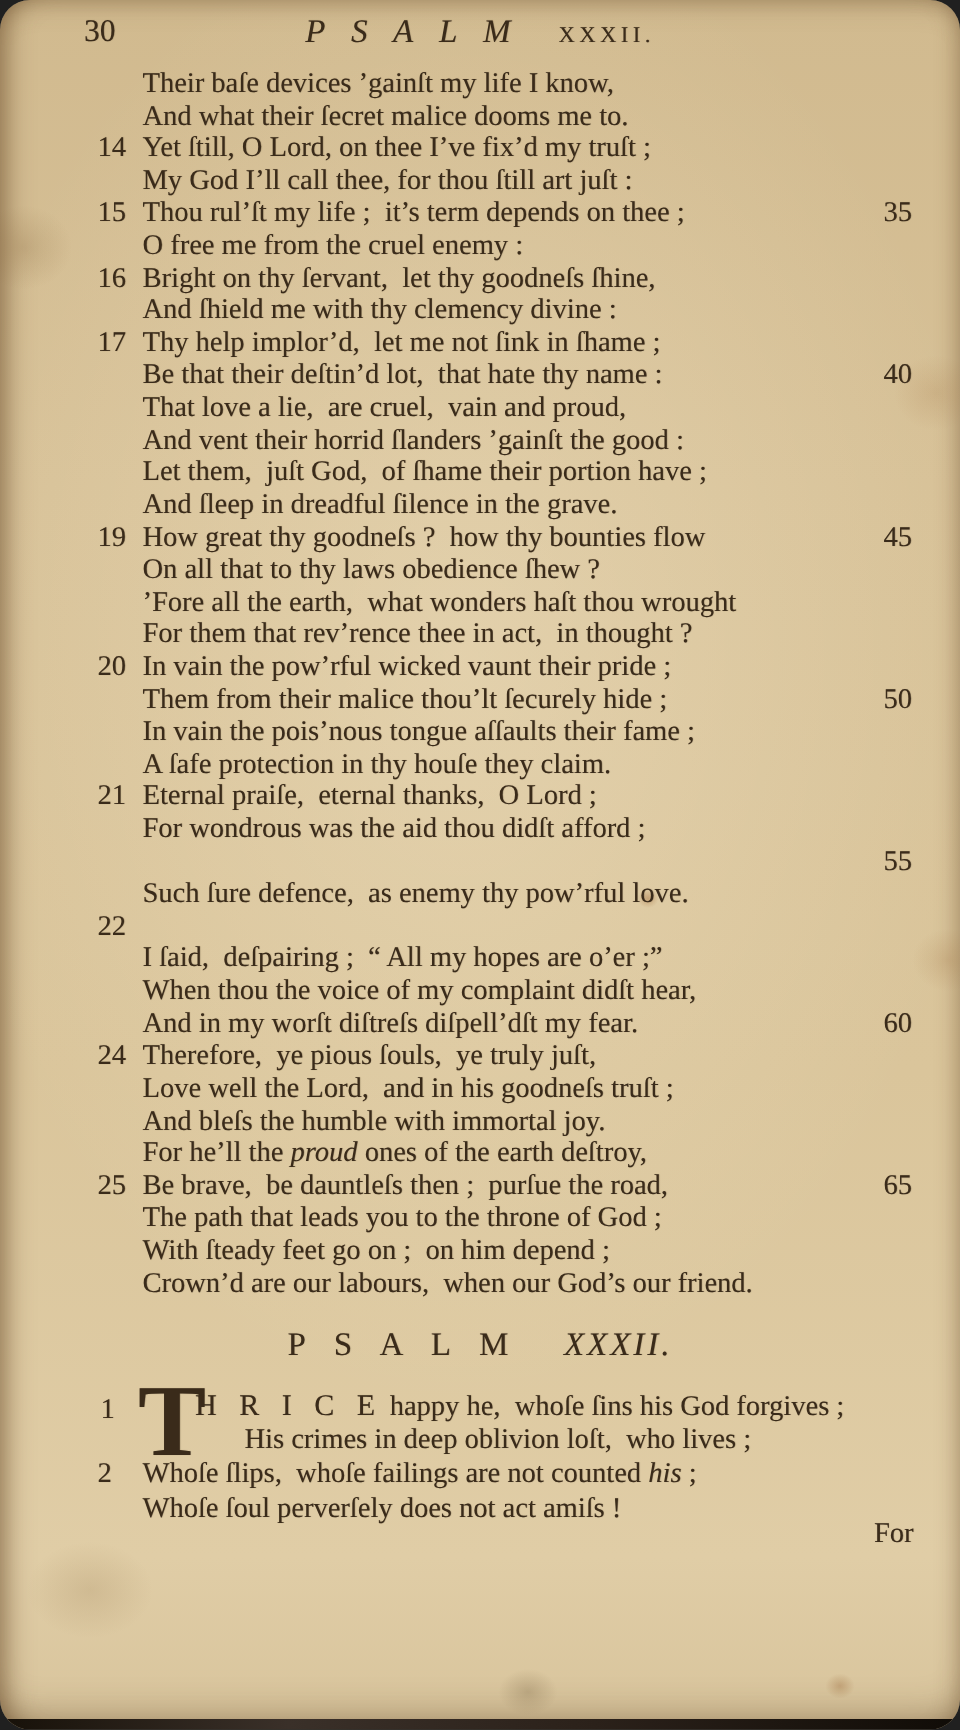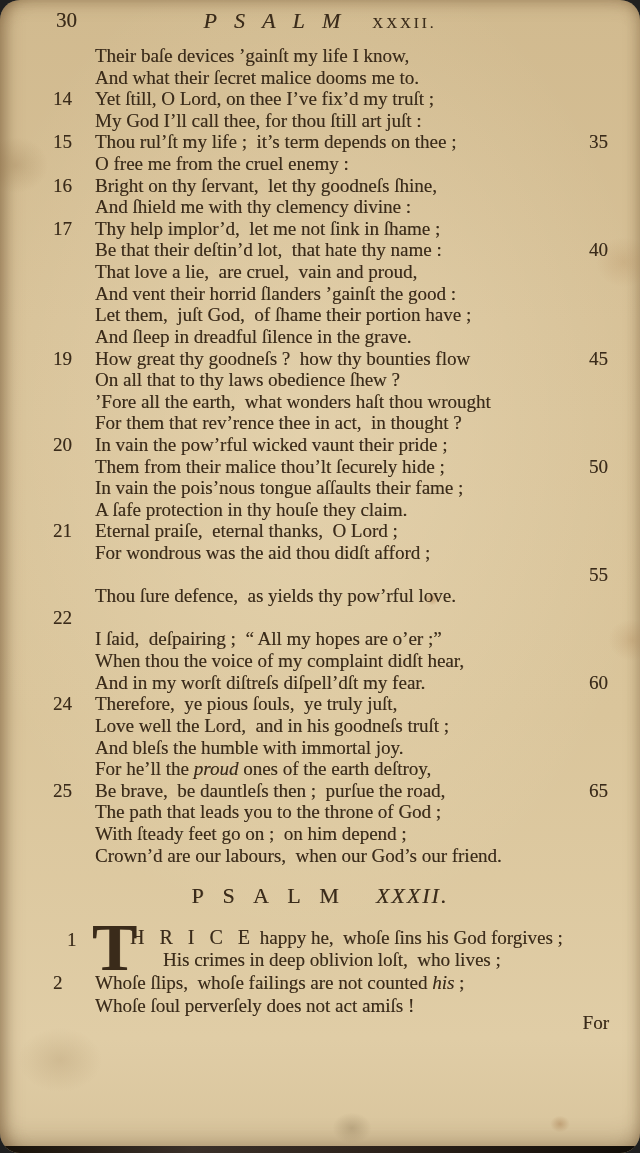--- a/index.html
+++ b/index.html
@@ -39,21 +39,21 @@
   
   .pageno{position:absolute;left:56px;top:8px;font-size:21px;}
   .runhead{position:absolute;left:0;right:0;top:8px;display:flex;justify-content:center;align-items:baseline;gap:26px;}
   .runhead .main{font-style:italic;font-size:22px;letter-spacing:6px;white-space:pre;}
   .runhead .num{font-size:15px;letter-spacing:3px;}
   
   .poem{position:absolute;left:0;right:0;}
   #poem31{top:45px;}
   .line{position:relative;height:21.62px;padding-left:95px;font-size:19px;line-height:21.62px;white-space:pre;}
   .tall .line{height:23.4px;line-height:23.4px;}
-  .vnum{position:absolute;left:53px;}
+  .vnum{position:absolute;left:65px;}
   .mnum{position:absolute;left:589px;}
   
   .sechead{position:absolute;left:0;right:0;top:883px;display:flex;justify-content:center;align-items:baseline;gap:30px;}
   .sechead .main{font-size:22px;letter-spacing:7px;white-space:pre;}
   .sechead .num{font-style:italic;font-size:22px;letter-spacing:2px;}
   
   .v1num{position:absolute;left:67px;top:929px;font-size:19px;}
   .dropcap{position:absolute;left:92px;top:917px;font-size:68px;line-height:60px;font-weight:bold;}
   .l1{position:absolute;left:130px;top:926px;font-size:19px;white-space:pre;}
   .l1 .caps{letter-spacing:5px;font-size:20px;}
@@ -94,21 +94,21 @@
       <div class="line"><span><span>On all that to thy laws obedience ſhew ?</span></span></div>
       <div class="line"><span><span>’Fore all the earth,  what wonders haſt thou wrought</span></span></div>
       <div class="line"><span><span>For them that rev’rence thee in act,  in thought ?</span></span></div>
       <div class="line"><span class="vnum">20</span><span><span>In vain the pow’rful wicked vaunt their pride ;</span></span></div>
       <div class="line"><span><span>Them from their malice thou’lt ſecurely hide ;</span></span><span class="mnum">50</span></div>
       <div class="line"><span><span>In vain the pois’nous tongue aſſaults their fame ;</span></span></div>
       <div class="line"><span><span>A ſafe protection in thy houſe they claim.</span></span></div>
       <div class="line"><span class="vnum">21</span><span><span>Eternal praiſe,  eternal thanks,  O Lord ;</span></span></div>
       <div class="line"><span><span>For wondrous was the aid thou didſt afford ;</span></span></div>
       <div class="line"><span class="mnum">55</span></div>
-      <div class="line"><span><span>Thou ſure defence,  as yields thy pow’rful love.</span></span></div>
+      <div class="line"><span><span>Such ſure defence,  as enemy thy pow’rful love.</span></span></div>
       <div class="line"><span class="vnum">22</span></div>
       <div class="line"><span><span>I ſaid,  deſpairing ;  “ All my hopes are o’er ;”</span></span></div>
       <div class="line"><span><span>When thou the voice of my complaint didſt hear,</span></span></div>
       <div class="line"><span><span>And in my worſt diſtreſs diſpell’dſt my fear.</span></span><span class="mnum">60</span></div>
       <div class="line"><span class="vnum">24</span><span><span>Therefore,  ye pious ſouls,  ye truly juſt,</span></span></div>
       <div class="line"><span><span>Love well the Lord,  and in his goodneſs truſt ;</span></span></div>
       <div class="line"><span><span>And bleſs the humble with immortal joy.</span></span></div>
       <div class="line"><span><span>For he’ll the </span><i>proud</i><span> ones of the earth deſtroy,</span></span></div>
       <div class="line"><span class="vnum">25</span><span><span>Be brave,  be dauntleſs then ;  purſue the road,</span></span><span class="mnum">65</span></div>
       <div class="line"><span><span>The path that leads you to the throne of God ;</span></span></div>

